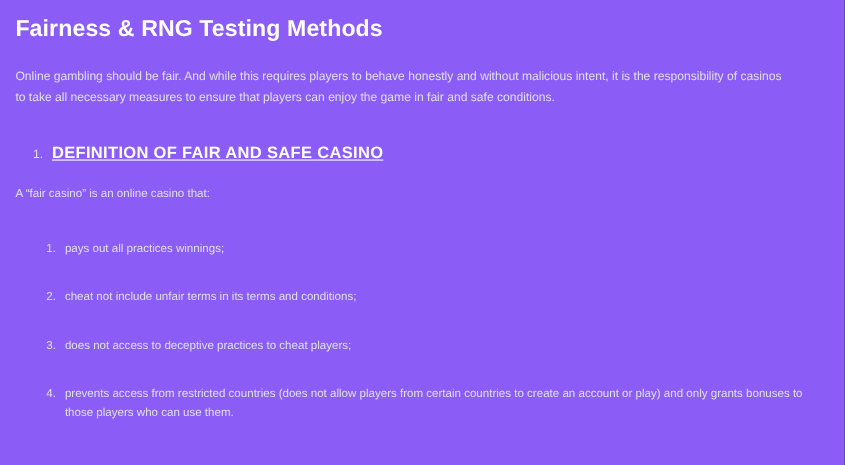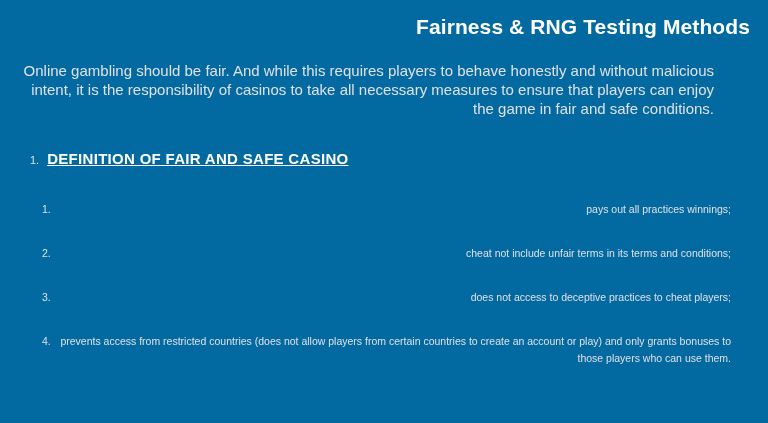--- a/index.html
+++ b/index.html
@@ -12,39 +12,38 @@
     background: #16181d;
     color: #e9eaec;
     font-family: "Liberation Sans", sans-serif;
     overflow: hidden;
   }
   .page {
     box-sizing: border-box;
     width: 768px;
     height: 423px;
     padding: 14px 18px 0 14px;
-    background: #0369a1;
-    text-align: right;
+    background: #8b5cf6;
   }
   .doc-title {
     font-size: 21px;
     font-weight: 700;
     color: #ffffff;
     letter-spacing: 0.1px;
     margin: 0 0 0 0;
     line-height: 26px;
   }
   .intro {
     font-size: 10.5px;
     line-height: 16px;
     color: #dfe1e4;
     margin-top: 26px;
   }
   .para {
-    font-size: 15px;
+    font-size: 11px;
     line-height: 19px;
     color: #dfe1e4;
     margin-top: 21px;
     max-width: 700px;
   }
   .section {
     margin-top: 32px;
     display: flex;
     align-items: baseline;
     gap: 8px;
@@ -101,20 +100,21 @@
   <h1 class="doc-title">Fairness &amp; RNG Testing Methods</h1>
 
 
   <p class="para">Online gambling should be fair. And while this requires players to behave honestly and without malicious intent, it is the responsibility of casinos to take all necessary measures to ensure that players can enjoy the game in fair and safe conditions.</p>
 
   <div class="section">
     <span class="section-num">1.</span>
     <span class="section-title">DEFINITION OF FAIR AND SAFE CASINO</span>
   </div>
 
+  <p class="lead">A “fair casino” is an online casino that:</p>
 
   <ol class="items">
     <li>pays out all practices winnings;</li>
     <li>cheat not include unfair terms in its terms and conditions;</li>
     <li>does not access to deceptive practices to cheat players;</li>
     <li>prevents access from restricted countries (does not allow players from certain countries to create an account or play) and only grants bonuses to those players who can use them.</li>
   </ol>
 
 </div>
 

